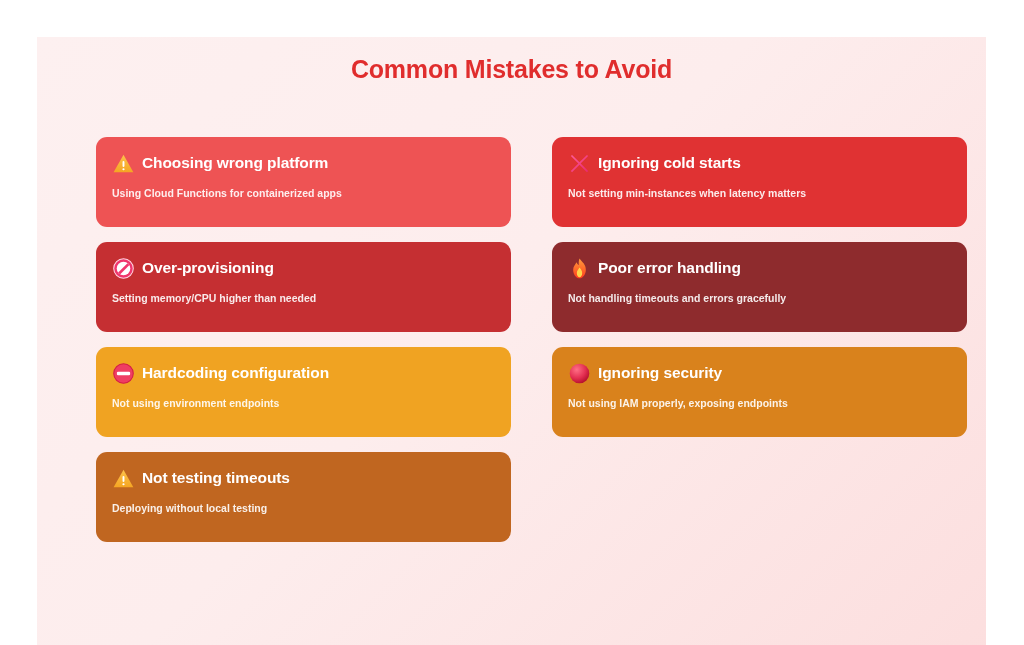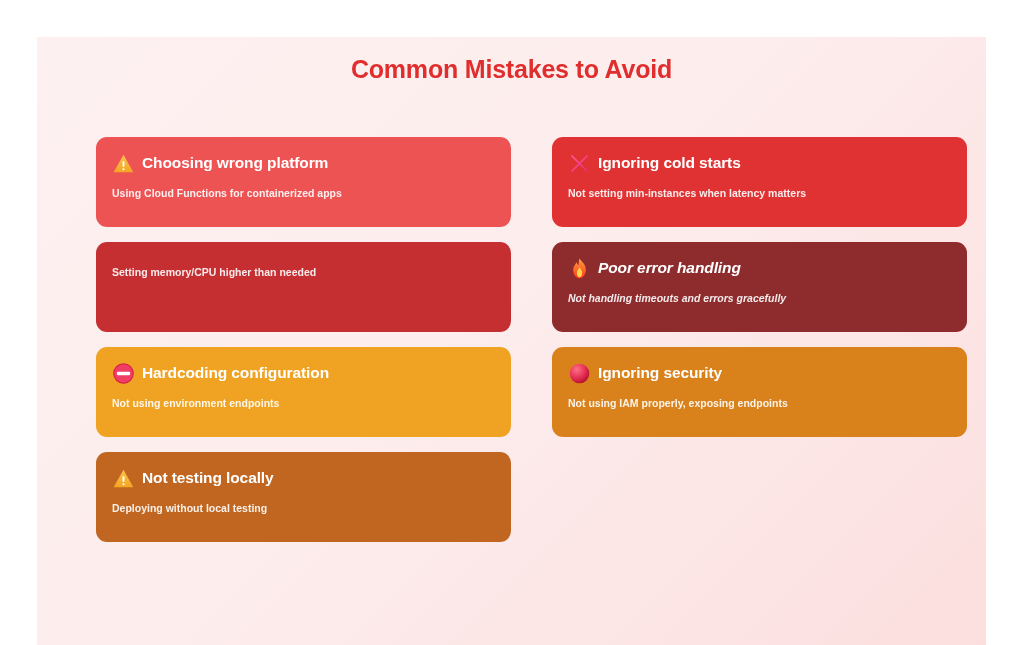--- a/index.html
+++ b/index.html
@@ -140,23 +140,34 @@
                 </linearGradient>
               </defs>
               <path d="M4.2 3.0 L12 10.8 L19.8 3.0 L21 4.2 L13.2 12 L21 19.8 L19.8 21 L12 13.2 L4.2 21 L3 19.8 L10.8 12 L3 4.2 Z" fill="url(#xg)"></path>
             </svg>
           </span>
           <span class="card-title">Ignoring cold starts</span>
         </div>
         <div class="card-desc">Not setting min-instances when latency matters</div>
       </div>
       <div class="mistake-card" style="background: rgb(197, 47, 50);">
+        <div class="card-head">
+          <span class="card-icon">
+            <svg viewBox="0 0 24 24">
+              <circle cx="12" cy="12" r="10.2" fill="#f0366d"></circle>
+              <circle cx="12" cy="12" r="7.1" fill="#ffffff"></circle>
+              <path d="M6.4 16.2 L16.2 6.4 L18.2 8.4 L8.4 18.2 Z" fill="#f0366d"></path>
+              <circle cx="12" cy="12" r="10.2" fill="none" stroke="#ffd4e1" stroke-width="1.1"></circle>
+            </svg>
+          </span>
+          <span class="card-title">Over-provisioning</span>
+        </div>
         <div class="card-desc">Setting memory/CPU higher than needed</div>
       </div>
-      <div class="mistake-card" style="background: rgb(142, 43, 45); font-style: italic;">
+      <div class="mistake-card" style="background: rgb(142, 43, 45);">
         <div class="card-head">
           <span class="card-icon">
             <svg viewBox="0 0 24 24">
               <defs>
                 <linearGradient id="fg" x1="0" y1="0" x2="0" y2="1">
                   <stop offset="0%" stop-color="#ff9a3c"></stop>
                   <stop offset="55%" stop-color="#ff6a2a"></stop>
                   <stop offset="100%" stop-color="#ff3d1f"></stop>
                 </linearGradient>
               </defs>
@@ -207,19 +218,19 @@
                 <linearGradient id="wg" x1="0" y1="0" x2="0" y2="1">
                   <stop offset="0%" stop-color="#fcc24c"></stop>
                   <stop offset="100%" stop-color="#f5a623"></stop>
                 </linearGradient>
               </defs>
               <path d="M12 2.8 L22.3 21 L1.7 21 Z" fill="url(#wg)"></path>
               <rect x="11" y="9.5" width="2" height="6.2" rx="1" fill="#ffffff"></rect>
               <circle cx="12" cy="18" r="1.15" fill="#ffffff"></circle>
             </svg>
           </span>
-          <span class="card-title">Not testing locally</span>
+          <span class="card-title">Not testing timeouts</span>
         </div>
         <div class="card-desc">Deploying without local testing</div>
       </div>
     </div>
 
 </div>
 
 </body></html>

